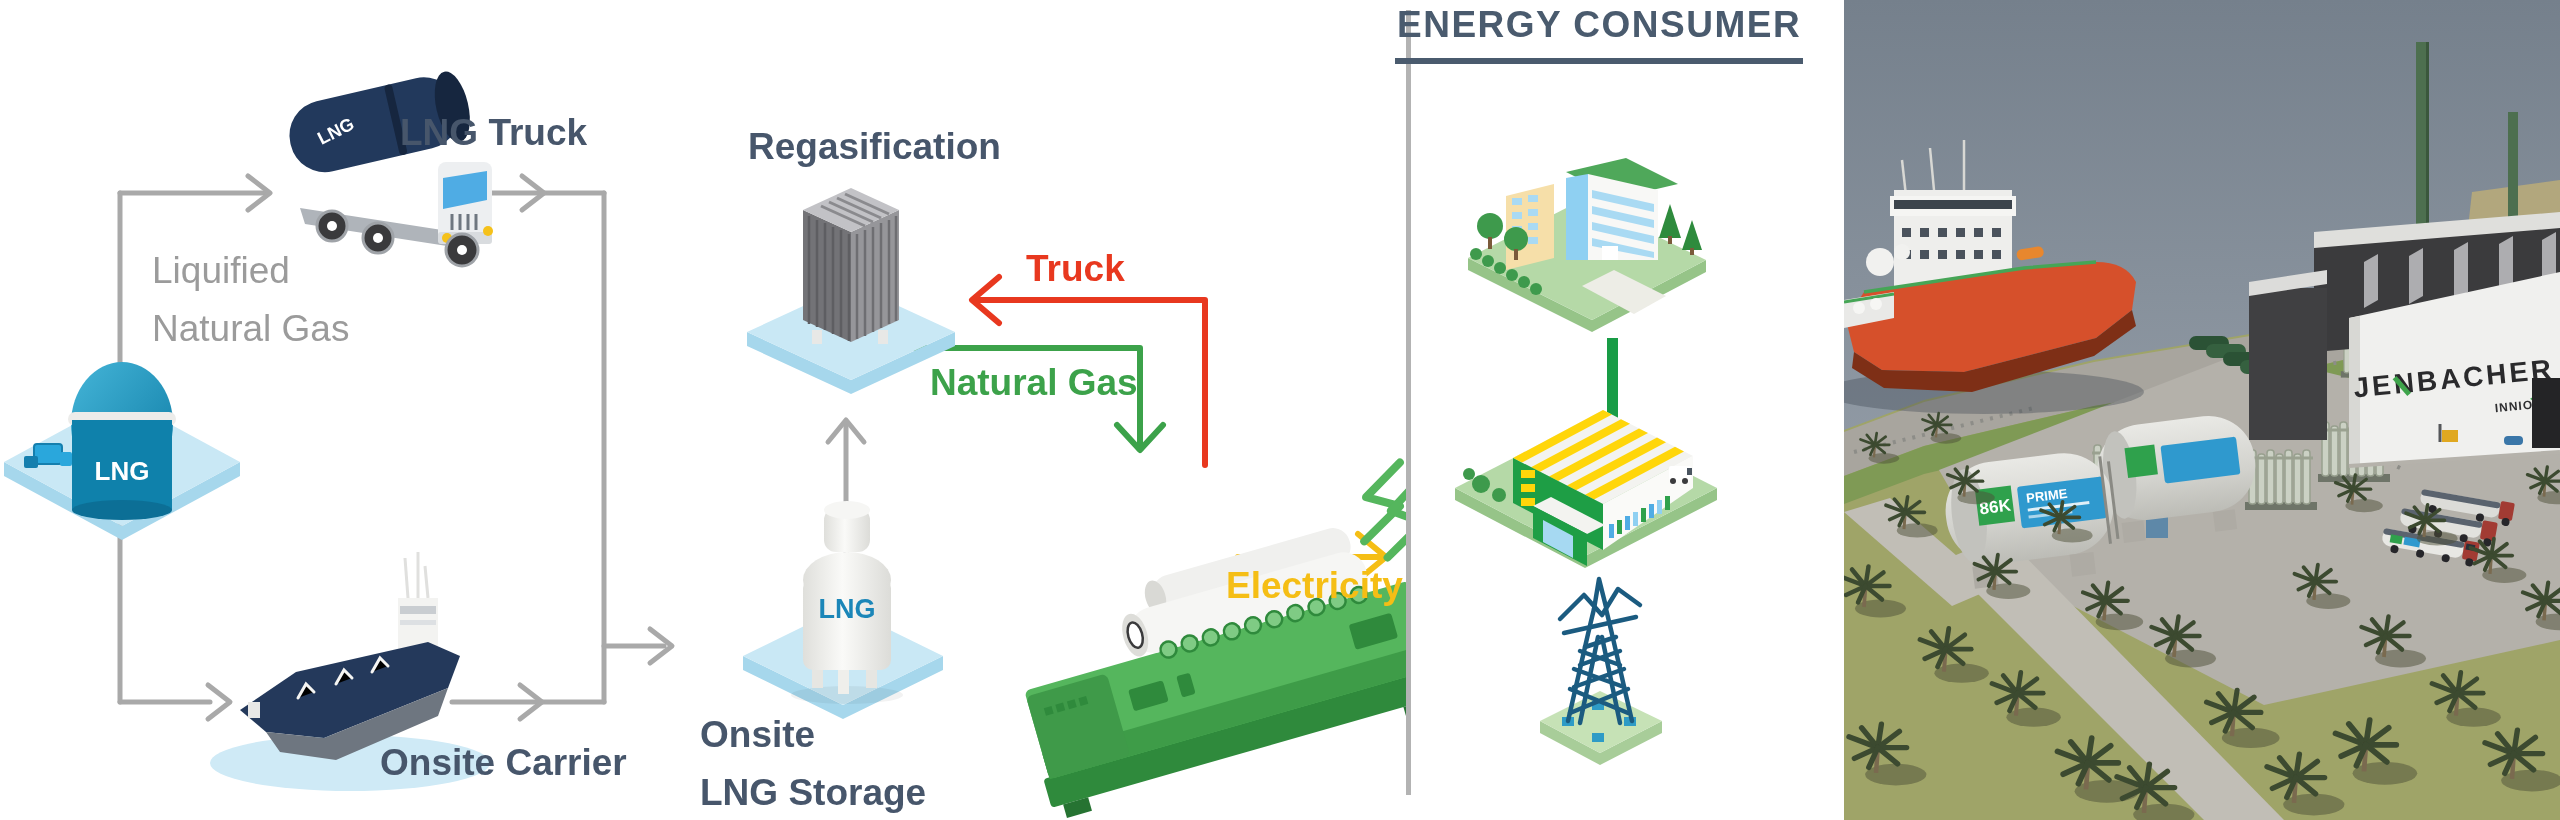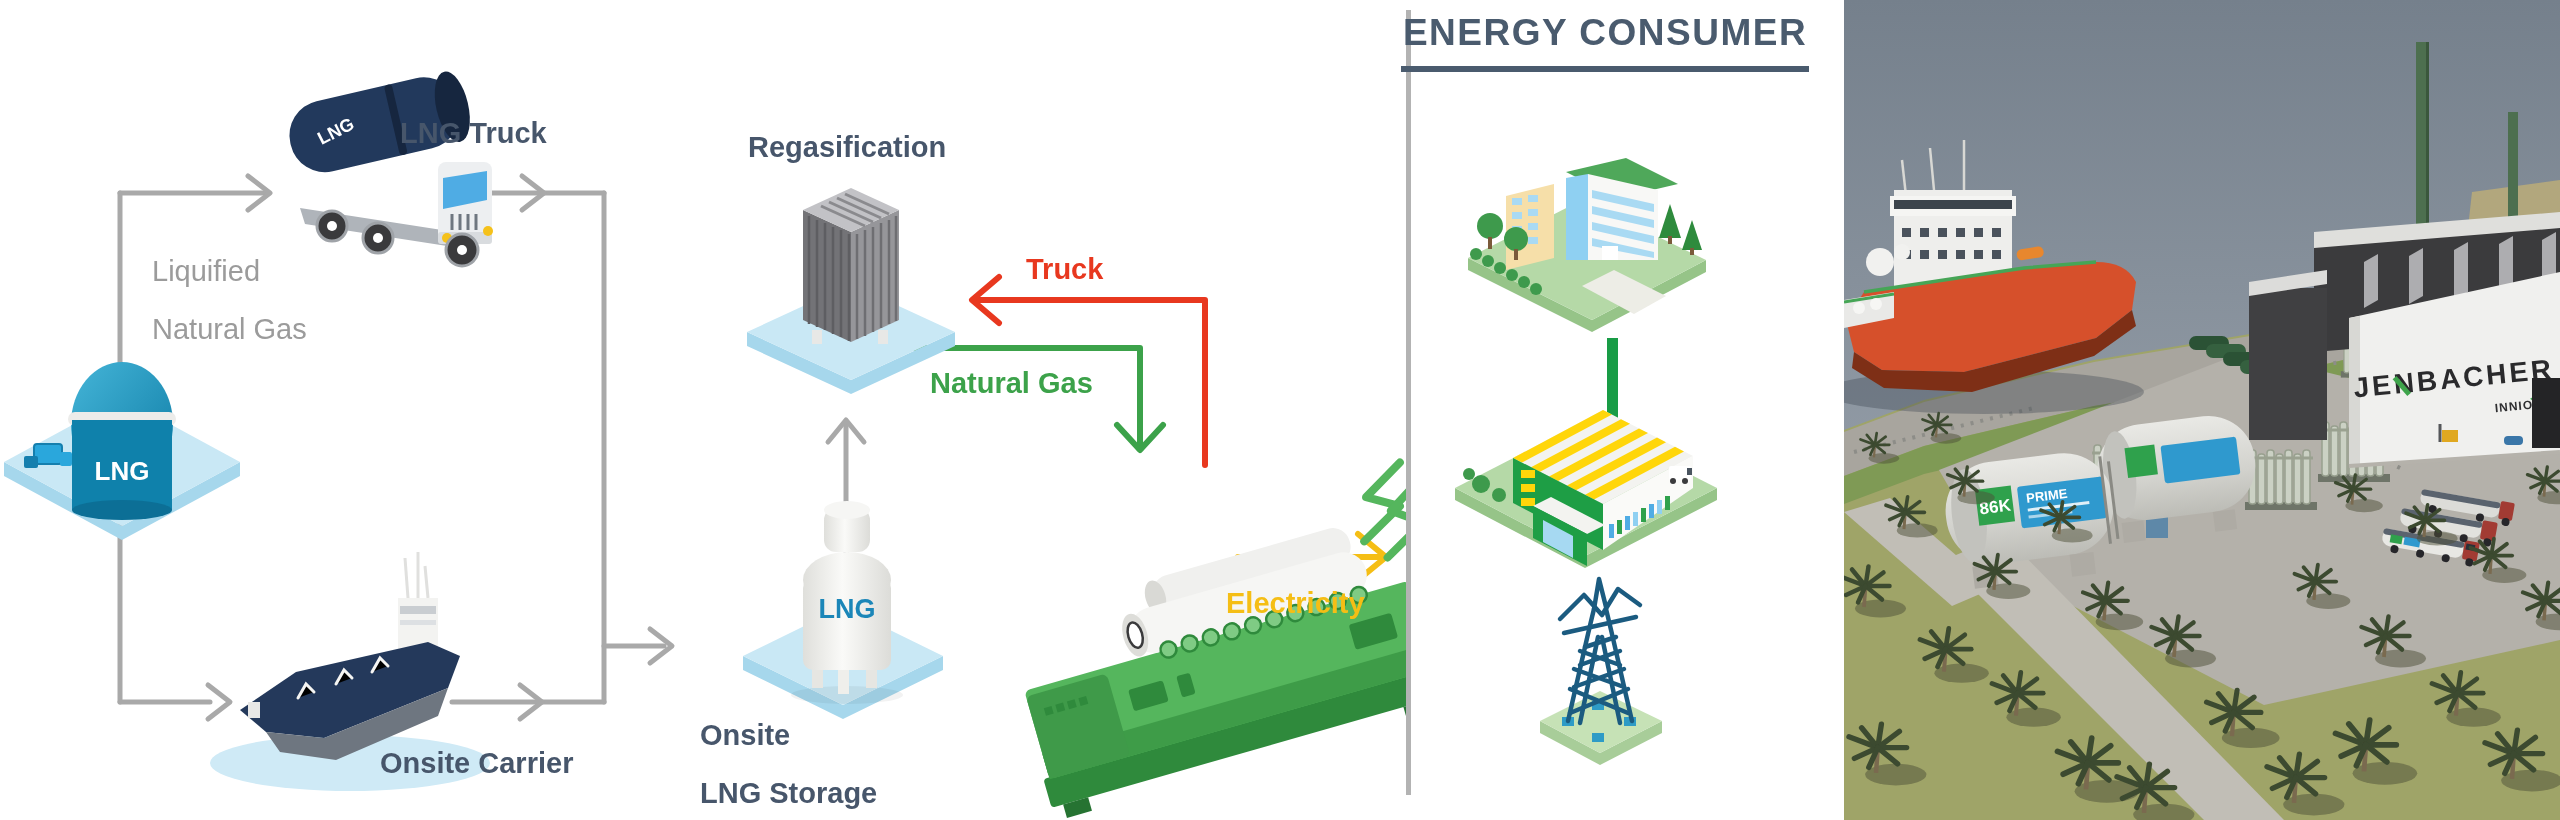--- a/index.html
+++ b/index.html
@@ -2,27 +2,27 @@
 <html><head>
 <meta charset="utf-8">
 <style>
   html,body{margin:0;padding:0;background:#ffffff;}
   #stage{position:relative;width:2560px;height:820px;background:#ffffff;overflow:hidden;
          font-family:"Liberation Sans",sans-serif;}
   .panel{position:absolute;top:0;height:820px;}
   #diagram-panel{left:0;width:1408px;}
   #consumer-panel{left:1408px;width:437px;}
   #photo-panel{left:1844px;width:716px;}
-  .lbl{position:absolute;font-weight:600;color:#47566B;font-size:29px;line-height:38px;white-space:nowrap;}
+  .lbl{position:absolute;font-weight:600;color:#47566B;font-size:37px;line-height:38px;white-space:nowrap;}
   .lbl .ln{display:block;margin-top:20px;}
   .lbl-gray{color:#9B9B9B;font-weight:400;}
   .lbl-red{color:#E8381F;}
   .lbl-green{color:#3CA24A;}
   .lbl-yellow{color:#F5BE15;}
-  .consumer-title-wrap{position:absolute;left:-13px;top:12px;width:420px;text-align:center;}
+  .consumer-title-wrap{position:absolute;left:-13px;top:4px;width:420px;text-align:left;}
   .consumer-title{display:inline-block;font-size:37px;font-weight:700;letter-spacing:1.5px;
       color:#4A5B6E;border-bottom:6px solid #4A5B6E;padding:0 2px 12px 2px;}
   .divider{position:absolute;left:1406px;top:10px;width:5px;height:785px;background:#B3B3B3;}
   svg{position:absolute;left:0;top:0;}
   svg text{font-family:"Liberation Sans",sans-serif;}
 </style>
 </head>
 <body>
 
 <div id="stage">
@@ -232,21 +232,21 @@
     <div class="lbl" style="left:240px;top:426px">
     </div>
     <div class="lbl" style="left:380px;top:744px">Onsite Carrier</div>
     <div class="lbl" style="left:748px;top:128px">Regasification</div>
     <div class="lbl" style="left:700px;top:696px">
       <span class="ln">Onsite</span>
       <span class="ln">LNG Storage</span>
     </div>
     <div class="lbl lbl-red" style="left:1026px;top:250px">Truck</div>
     <div class="lbl lbl-green" style="left:930px;top:364px">Natural Gas</div>
-    <div class="lbl lbl-yellow" style="left:1226px;top:584px">Electricity</div>
+    <div class="lbl lbl-yellow" style="left:1226px;top:567px">Electricity</div>
   </div>
 
   <div class="divider"></div>
 
   <div class="panel" id="consumer-panel">
     <div class="consumer-title-wrap">
       <span class="consumer-title">ENERGY CONSUMER</span>
     </div>
     <svg width="437" height="820" viewBox="0 0 437 820">
 

